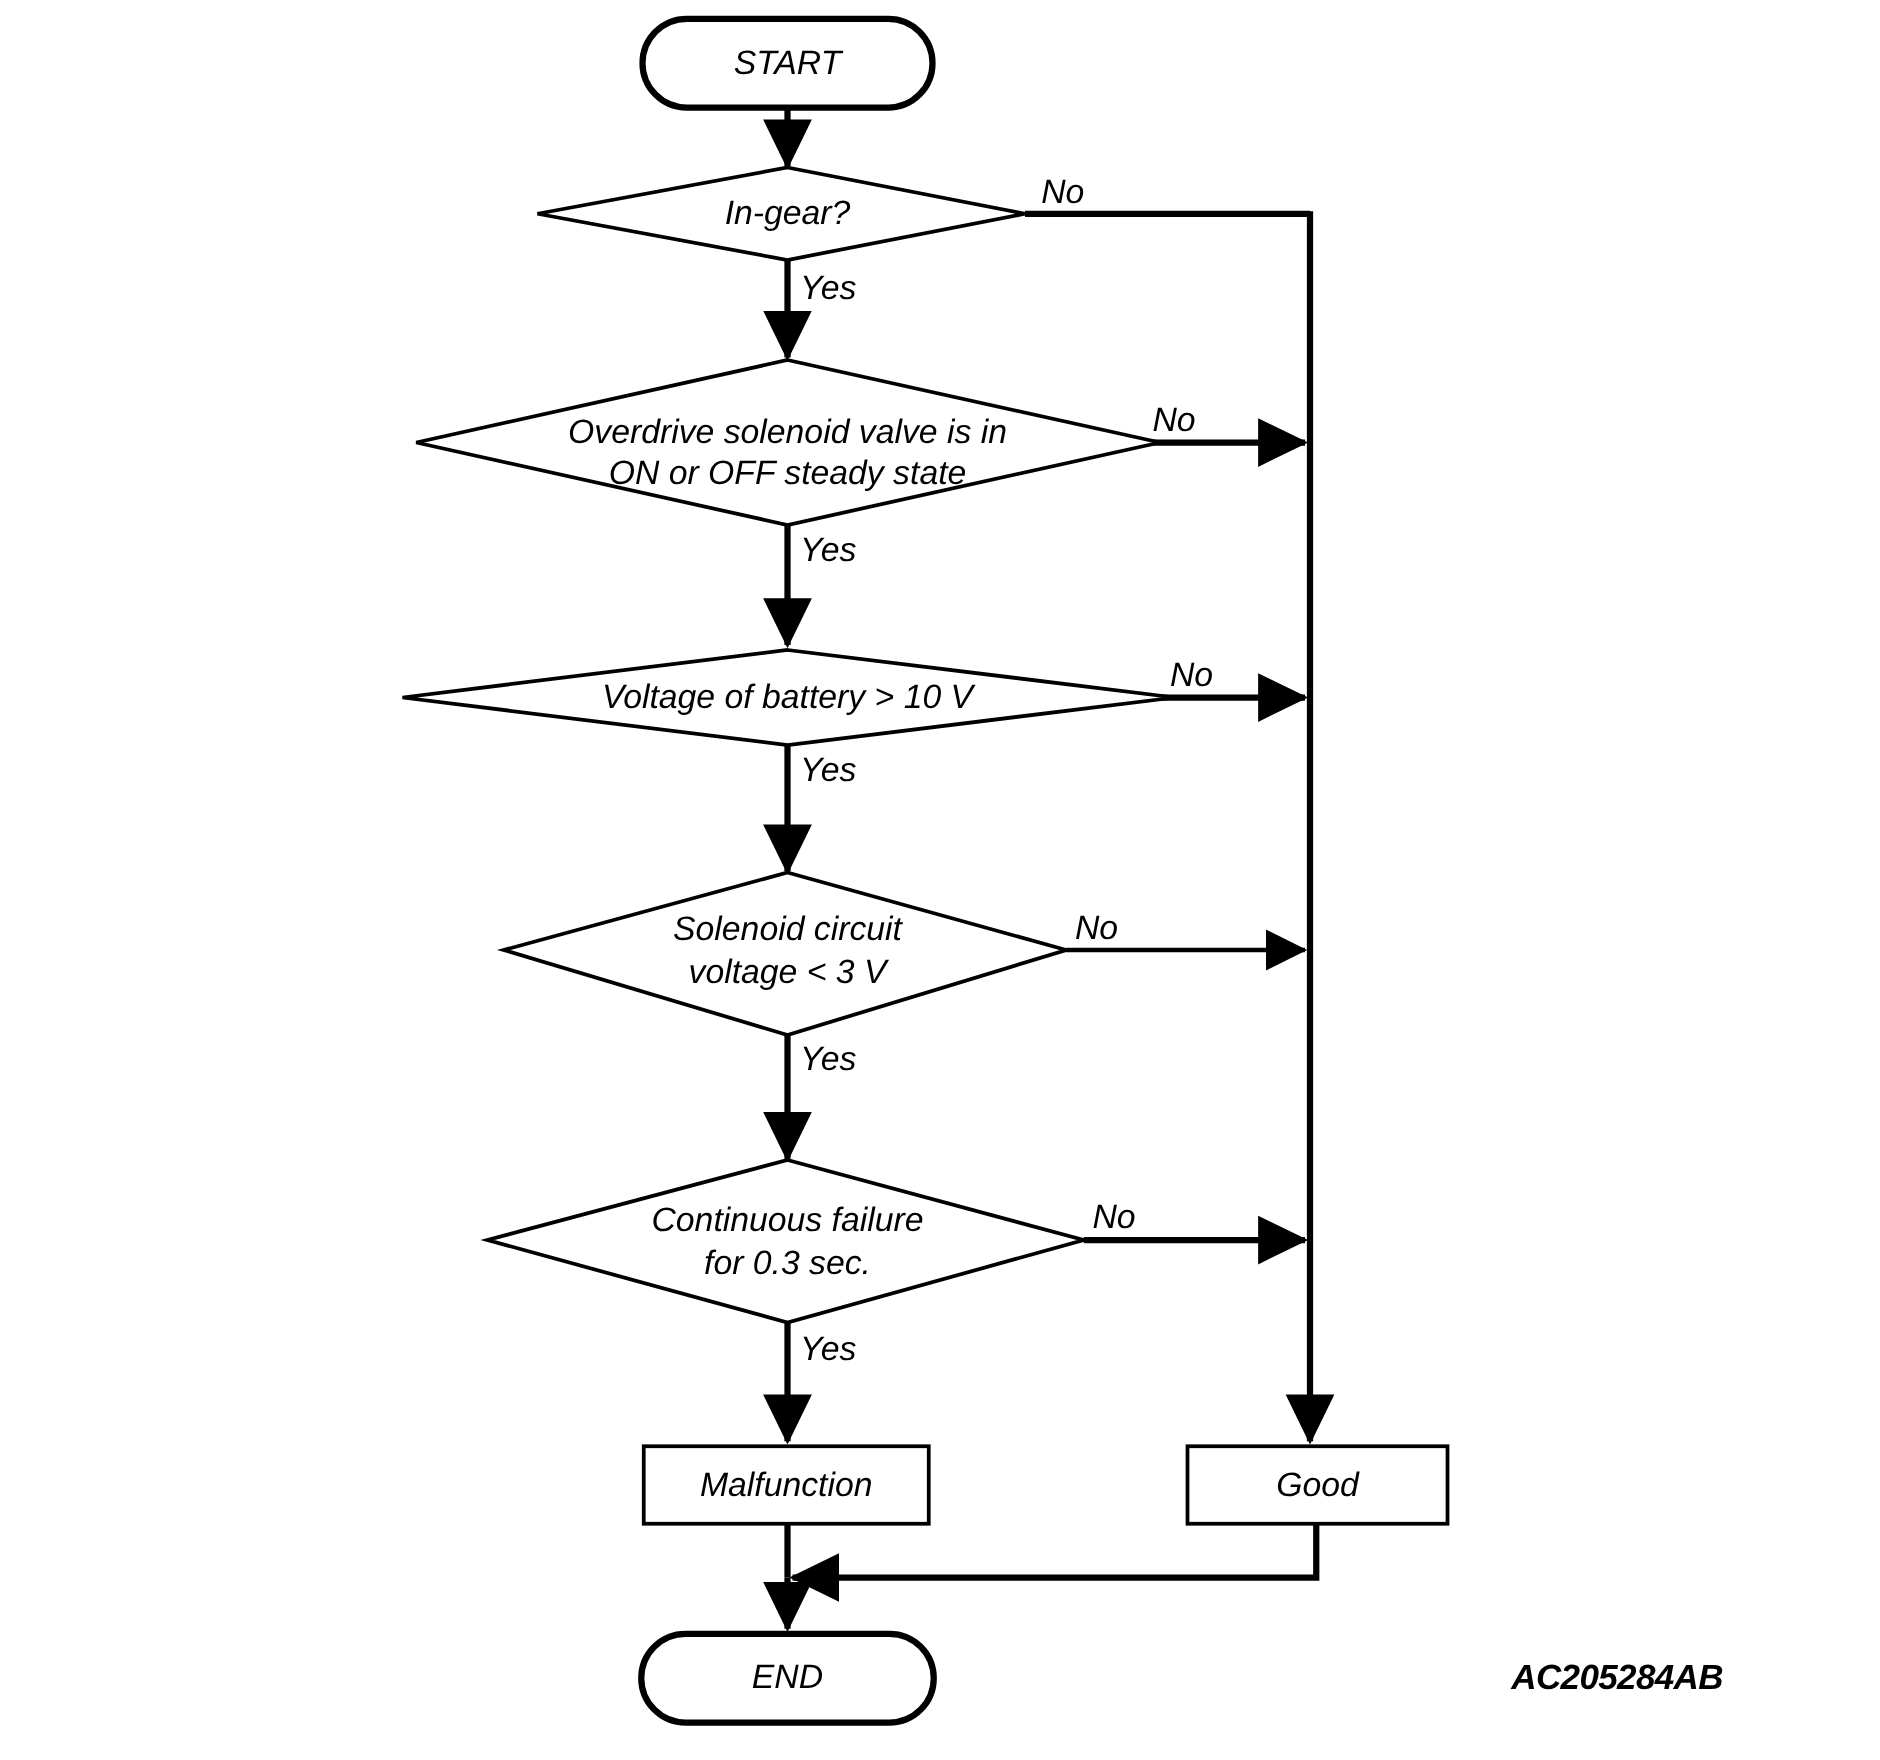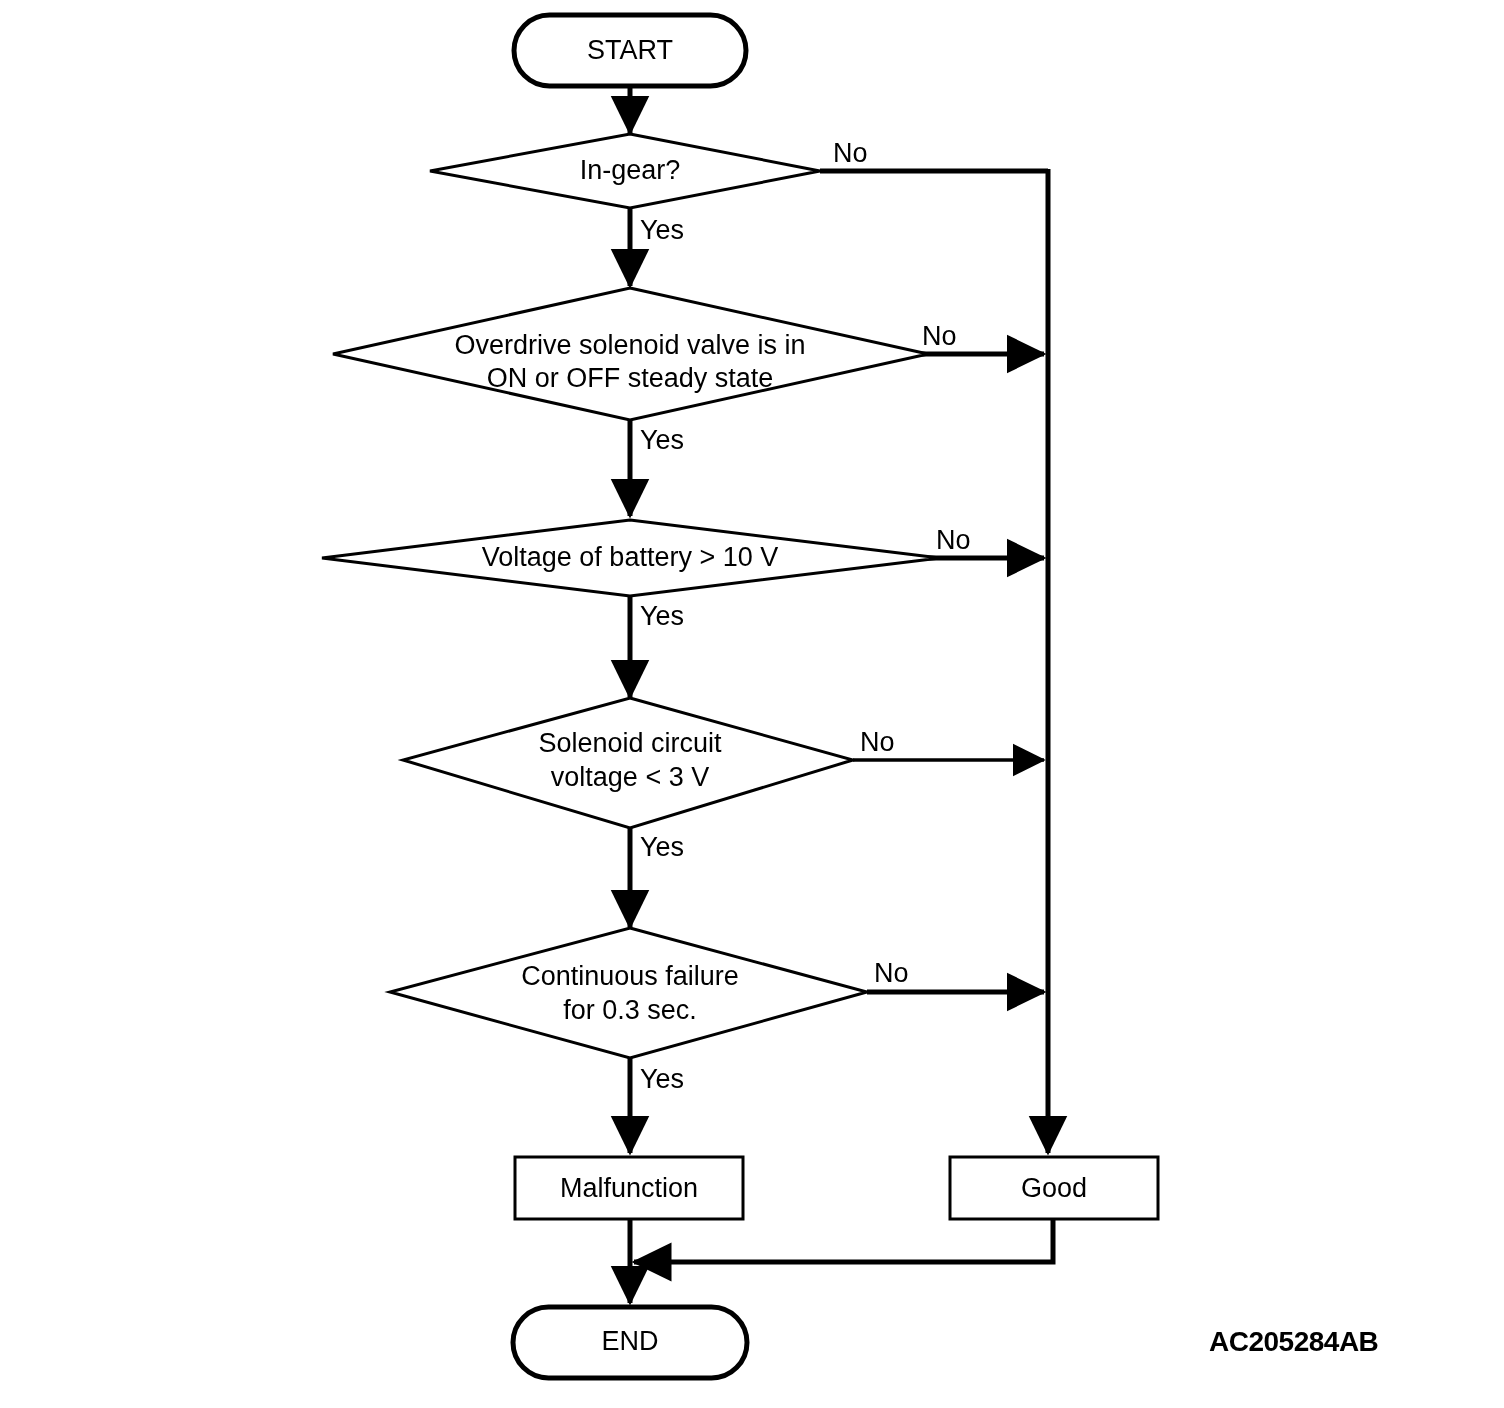--- a/index.html
+++ b/index.html
@@ -11,20 +11,21 @@
   body {
     font-family: "Liberation Sans", sans-serif;
     color: #000000;
   }
   #canvas {
     position: relative;
     width: 1504px;
     height: 1408px;
     background: #ffffff;
     overflow: hidden;
+    font-style: italic;
   }
   svg.flow {
     position: absolute;
     top: 0;
     left: 0;
     width: 1504px;
     height: 1408px;
   }
   .node-text {
     font-family: "Liberation Sans", sans-serif;

